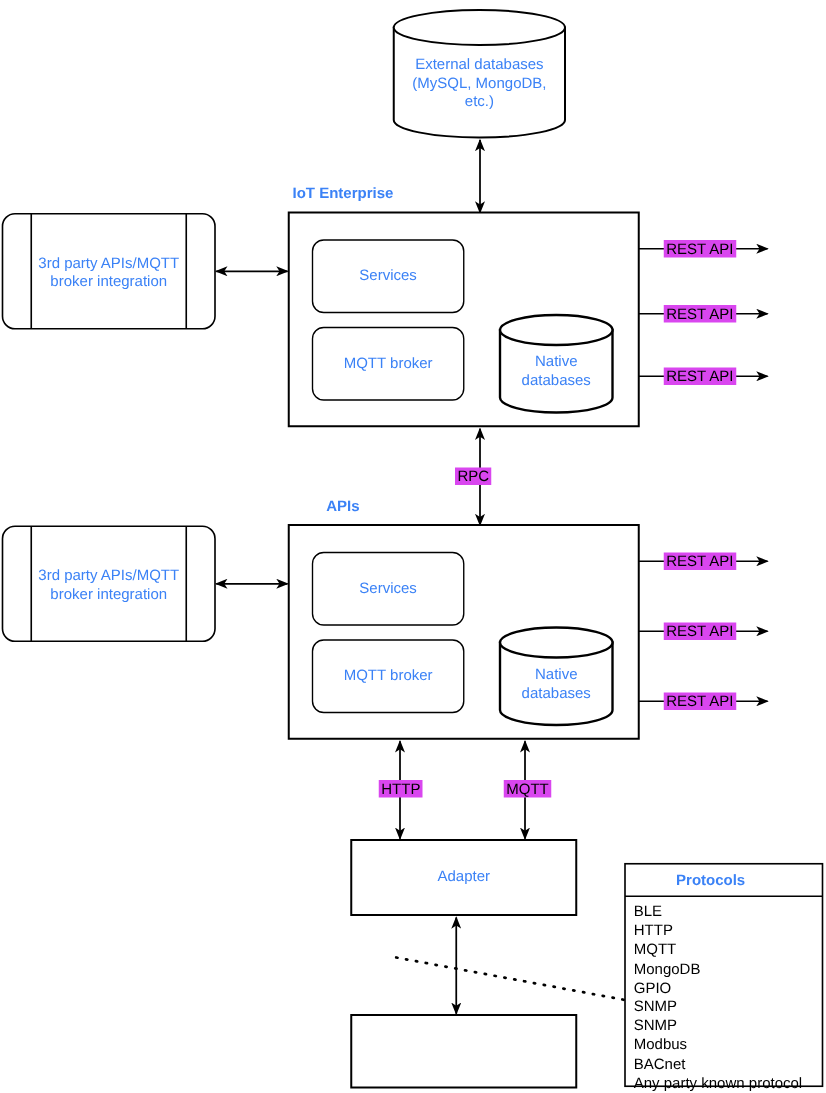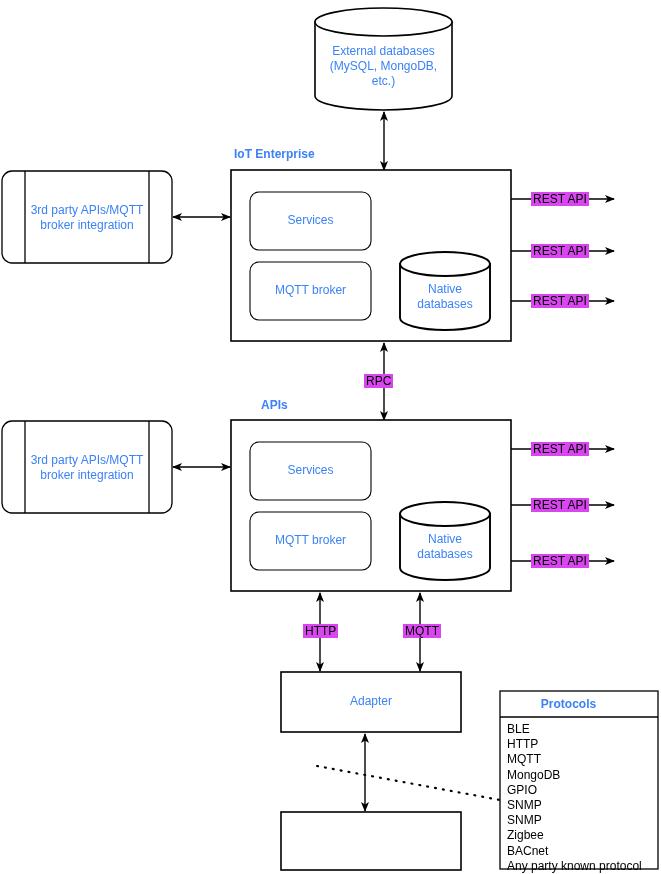--- a/index.html
+++ b/index.html
@@ -182,18 +182,18 @@
   <div class="lbl lbl-bold" style="left:500px; top:697px; width:137px;">Protocols</div>
 
   <div class="proto-list" style="left:507px; top:722px;">
     <div>BLE</div>
     <div>HTTP</div>
     <div>MQTT</div>
     <div>MongoDB</div>
     <div>GPIO</div>
     <div>SNMP</div>
     <div>SNMP</div>
-    <div>Zigbee</div>
+    <div>Modbus</div>
     <div>BACnet</div>
     <div>Any party known protocol</div>
   </div>
 
 </div>
 
 </body></html>

